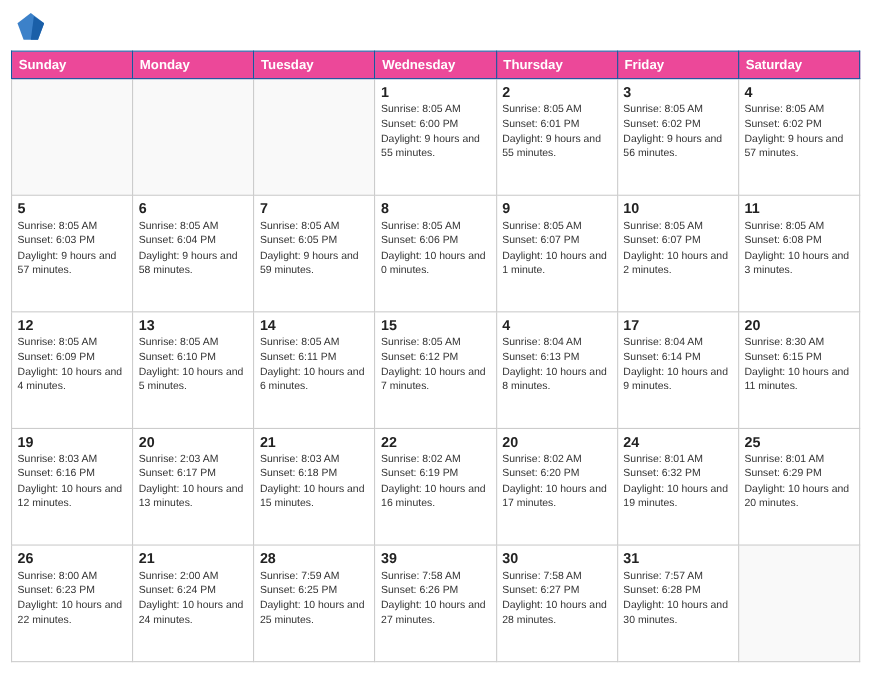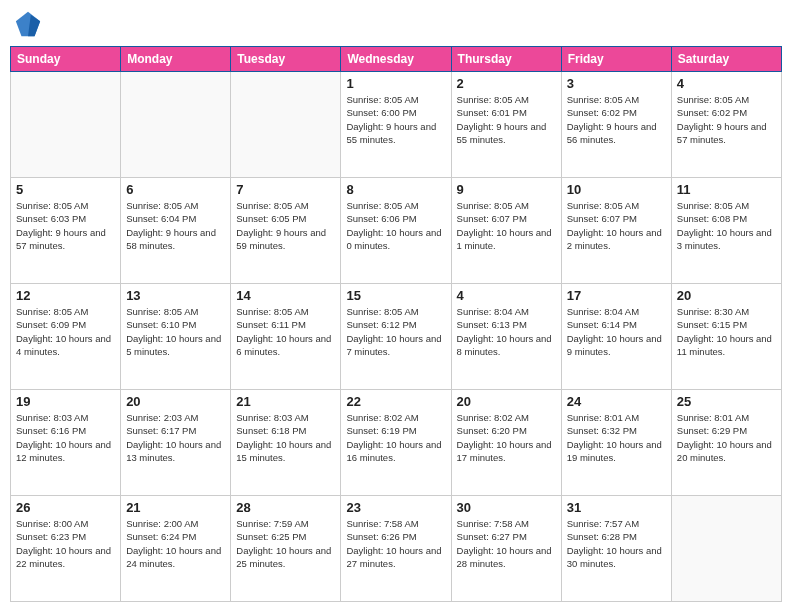--- a/index.html
+++ b/index.html
@@ -329,21 +329,21 @@
 and 24 minutes.</div>
           </td>
           <td>
             <div class="day-num">28</div>
             <div class="day-info">Sunrise: 7:59 AM
 Sunset: 6:25 PM
 Daylight: 10 hours
 and 25 minutes.</div>
           </td>
           <td>
-            <div class="day-num">23</div>
+            <div class="day-num">39</div>
             <div class="day-info">Sunrise: 7:58 AM
 Sunset: 6:26 PM
 Daylight: 10 hours
 and 27 minutes.</div>
           </td>
           <td>
             <div class="day-num">30</div>
             <div class="day-info">Sunrise: 7:58 AM
 Sunset: 6:27 PM
 Daylight: 10 hours

